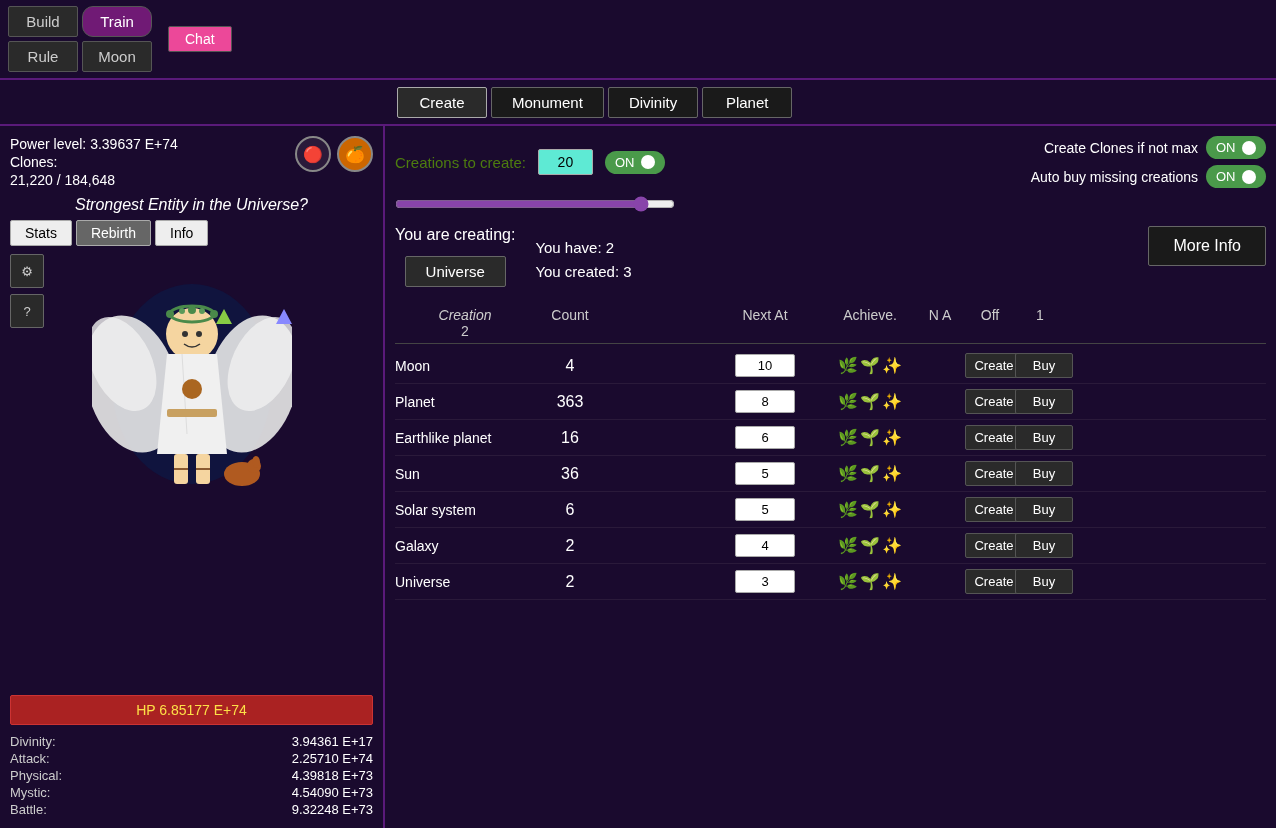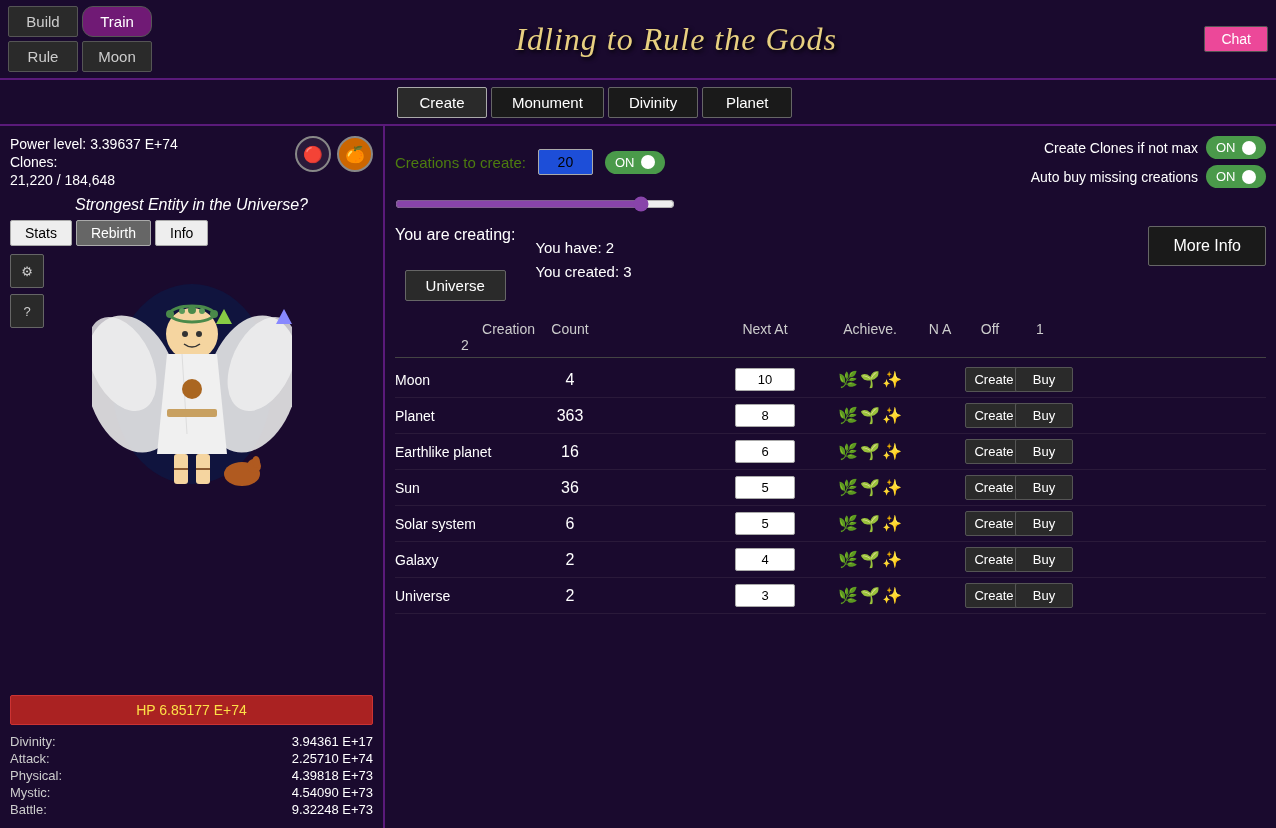--- a/index.html
+++ b/index.html
@@ -290,21 +290,21 @@
     .create-controls {
       display: flex;
       align-items: center;
       gap: 12px;
       margin-bottom: 8px;
       flex-wrap: wrap;
     }
     .create-label { font-size: 15px; color: #4d7c0f; }
     .create-input {
       width: 55px;
-      background: #1d4ed8;
+      background: #5eead4;
       color: #000;
       border: 1px solid #aaa;
       padding: 4px 6px;
       font-size: 14px;
       text-align: center;
       border-radius: 2px;
     }
     .on-toggle {
       background: #4a9a4a;
       color: #fff;
@@ -344,21 +344,21 @@
     }
     .slider {
       width: 280px;
       accent-color: #8844aa;
     }
 
     .you-creating {
       text-align: center;
       font-size: 16px;
       color: #fff;
-      margin-bottom: 22px;
+      margin-bottom: 8px;
     }
     .creating-box {
       background: #2a2a2a;
       border: 1px solid #666;
       color: #fff;
       padding: 6px 20px;
       font-size: 15px;
       text-align: center;
       border-radius: 2px;
       display: inline-block;
@@ -390,21 +390,21 @@
     .table-header {
       display: grid;
       grid-template-columns: 140px 70px 100px 120px 90px 50px 50px 50px;
       padding: 4px 0;
       font-size: 14px;
       color: #ccc;
       border-bottom: 1px solid #444;
       margin-bottom: 4px;
     }
     .table-header div { text-align: center; }
-    .table-header div:first-child { text-align: right; }
+    .table-header div:first-child { text-align: center; font-style: italic; }
 
     .table-body {
       overflow-y: auto;
       flex: 1;
     }
     .table-body::-webkit-scrollbar { width: 12px; }
     .table-body::-webkit-scrollbar-track { background: #1a0a2e; }
     .table-body::-webkit-scrollbar-thumb { background: #555; border-radius: 4px; }
 
     .table-row-item {
@@ -454,21 +454,20 @@
     <div class="nav-row">
       <button class="nav-btn">Build</button>
       <button class="nav-btn active">Train</button>
     </div>
     <div class="nav-row">
       <button class="nav-btn">Rule</button>
       <button class="nav-btn">Moon</button>
     </div>
   </div>
 
-  <div class="game-title">Idling to Rule the Gods</div>
 
   <div class="top-right">
     <button class="chat-btn">Chat</button>
   </div>
 </div>
 
 <div class="second-nav" style="padding-left: 8px; justify-content: flex-start;">
     <div style="width: 385px; flex-shrink: 0;"></div>
   <button class="second-nav-btn active">Create</button>
   <button class="second-nav-btn">Monument</button>

